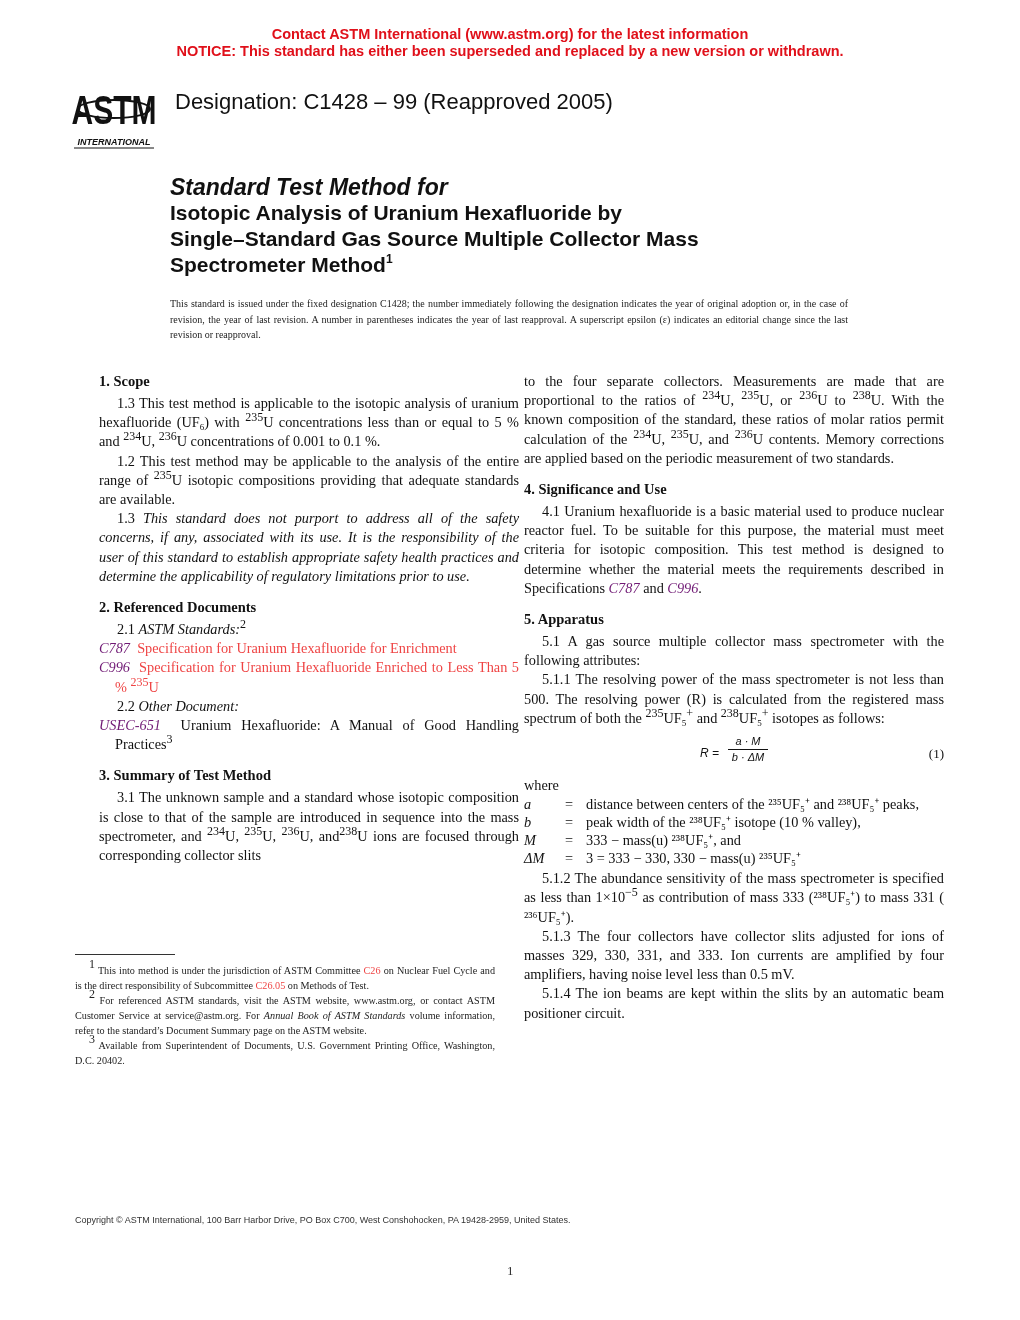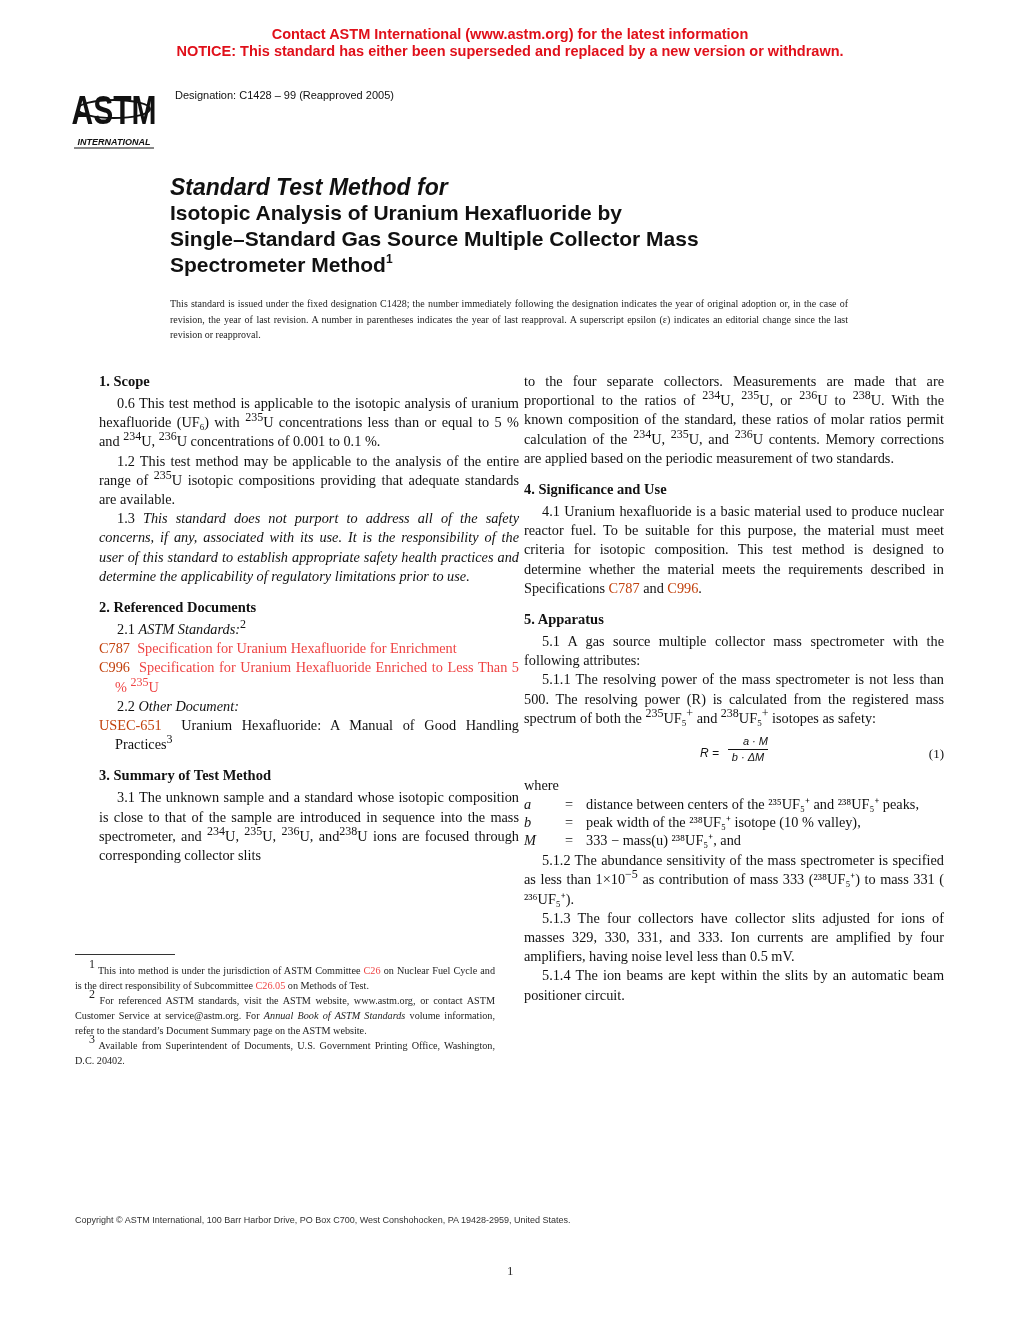--- a/index.html
+++ b/index.html
@@ -1,43 +1,43 @@
 <!DOCTYPE html>
 <html><head>
 <meta charset="utf-8">
 <style>
   html, body { margin: 0; padding: 0; background: #ffffff; }
   body { width: 1020px; height: 1320px; position: relative; overflow: hidden; color: #111; font-family: "Liberation Serif", serif; }
   .abs { position: absolute; }
   .notice { left: 0; width: 1020px; top: 26px; text-align: center; color: #e0101a; font-family: "Liberation Sans", sans-serif; font-weight: bold; font-size: 14.5px; line-height: 17px; }
   .logo { left: 66px; top: 82px; width: 96px; height: 68px; }
-  .designation { left: 175px; top: 89px; font-family: "Liberation Sans", sans-serif; font-size: 11px; color: #111; }
+  .designation { left: 175px; top: 89px; font-family: "Liberation Sans", sans-serif; font-size: 22px; color: #111; }
   .title-block { left: 170px; top: 175px; width: 720px; font-family: "Liberation Sans", sans-serif; font-weight: bold; color: #111; }
   .title-pre { font-size: 23px; line-height: 25px; font-style: italic; }
   .title-main { font-size: 21px; line-height: 26px; }
   .issued { left: 170px; top: 296px; width: 678px; font-size: 10px; line-height: 15.5px; text-align: justify; color: #222; }
   .col { width: 420px; font-size: 14.3px; line-height: 19.2px; text-align: justify; }
   .left { left: 75px; margin-left: 24px; }
   .right { left: 524px; }
   h2 { font-size: 14.5px; font-weight: bold; margin: 0 0 3px 0; line-height: 19px; }
   p { margin: 0; }
   .ind { text-indent: 18px; }
   .ital { font-style: italic; }
-  .red { color: #c2410c; }
+  .red { color: #701a75; font-style: italic; }
   .blue { color: #ef4444; }
   sup { font-size: 12px; line-height: 0; vertical-align: 6px; }
   sub { font-size: 9px; line-height: 0; vertical-align: -3px; }
   .ref { padding-left: 16px; text-indent: -16px; }
   .fn-rule { left: 75px; top: 954px; width: 100px; height: 1px; background: #333; }
   .footnotes { left: 75px; top: 963px; width: 420px; font-size: 10.2px; line-height: 15px; text-align: justify; color: #222; }
   .footnotes p { text-indent: 14px; }
   .eq { position: relative; height: 34px; margin: 6px 0 8px 0; }
   .eq .R { position: absolute; left: 176px; top: 10px; font-style: italic; font-family: "Liberation Sans", sans-serif; font-size: 12px; }
   .eq .frac { position: absolute; left: 204px; top: 0; width: 40px; text-align: center; font-style: italic; font-family: "Liberation Sans", sans-serif; font-size: 11px; line-height: 15px; }
-  .eq .frac .num { border-bottom: 1px solid #111; text-align: right; }
+  .eq .frac .num { border-bottom: 1px solid #111; }
   .eq .num-label { position: absolute; right: 0; top: 10px; font-size: 13px; }
   .where { margin-top: 4px; }
   .where table { border-collapse: collapse; font-size: 14.3px; line-height: 18px; }
   .where td { padding: 0; vertical-align: top; }
   .where td.sym { width: 28px; font-style: italic; }
   .where td.eqs { width: 34px; text-align: center; }
   .copyright { left: 75px; top: 1215px; font-family: "Liberation Sans", sans-serif; font-size: 9px; color: #333; }
   .pagenum { left: 507px; top: 1263px; font-size: 13px; color: #333; }
 </style>
 </head>
@@ -64,21 +64,21 @@
   <div class="title-main">Isotopic Analysis of Uranium Hexafluoride by</div>
   <div class="title-main">Single–Standard Gas Source Multiple Collector Mass</div>
   <div class="title-main"><span>Spectrometer Method</span><sup style="font-size:12px;vertical-align:9px">1</sup></div>
 </div>
 
 <div class="abs issued">This standard is issued under the fixed designation C1428; the number immediately following the designation indicates the year of original adoption or, in the case of revision, the year of last revision. A number in parentheses indicates the year of last reapproval. A superscript epsilon (ε) indicates an editorial change since the last revision or reapproval.</div>
 
 <div class="abs col left" style="top:372px;">
   <section>
     <h2>1.  Scope</h2>
-    <p class="ind"><span>0.6  This test method is applicable to the isotopic analysis of uranium hexafluoride (UF</span><sub>6</sub><span>) with </span><sup>235</sup><span>U concentrations less than or equal to 5 % and </span><sup>234</sup><span>U, </span><sup>236</sup><span>U concentrations of 0.001 to 0.1 %.</span></p>
+    <p class="ind"><span>1.3  This test method is applicable to the isotopic analysis of uranium hexafluoride (UF</span><sub>6</sub><span>) with </span><sup>235</sup><span>U concentrations less than or equal to 5 % and </span><sup>234</sup><span>U, </span><sup>236</sup><span>U concentrations of 0.001 to 0.1 %.</span></p>
     <p class="ind"><span>1.2  This test method may be applicable to the analysis of the entire range of </span><sup>235</sup><span>U isotopic compositions providing that adequate standards are available.</span></p>
     <p class="ind"><span>1.3 </span><span class="ital">This standard does not purport to address all of the safety concerns, if any, associated with its use. It is the responsibility of the user of this standard to establish appropriate safety health practices and determine the applicability of regulatory limitations prior to use.</span></p>
   </section>
 
   <section style="margin-top:12px;">
     <h2>2.  Referenced Documents</h2>
     <p class="ind"><span>2.1 </span><span class="ital">ASTM Standards:</span><sup>2</sup></p>
     <p class="ref" style="text-align:justify;"><a class="red">C787</a>&nbsp;&nbsp;<a class="blue">Specification for Uranium Hexafluoride for Enrichment</a></p>
     <p class="ref" style="text-align:justify;"><a class="red">C996</a>&nbsp;&nbsp;<a class="blue"><span>Specification for Uranium Hexafluoride Enriched to Less Than 5 % </span><sup>235</sup><span>U</span></a></p>
     <p class="ind"><span>2.2  </span><span class="ital">Other Document:</span></p>
@@ -102,21 +102,21 @@
   <p><span>to the four separate collectors. Measurements are made that are proportional to the ratios of </span><sup>234</sup><span>U, </span><sup>235</sup><span>U, or </span><sup>236</sup><span>U to </span><sup>238</sup><span>U. With the known composition of the standard, these ratios of molar ratios permit calculation of the </span><sup>234</sup><span>U, </span><sup>235</sup><span>U, and </span><sup>236</sup><span>U contents. Memory corrections are applied based on the periodic measurement of two standards.</span></p>
 
   <section style="margin-top:12px;">
     <h2>4.  Significance and Use</h2>
     <p class="ind"><span>4.1 Uranium hexafluoride is a basic material used to produce nuclear reactor fuel. To be suitable for this purpose, the material must meet criteria for isotopic composition. This test method is designed to determine whether the material meets the requirements described in Specifications </span><a class="red">C787</a><span> and </span><a class="red">C996</a><span>.</span></p>
   </section>
 
   <section style="margin-top:12px;">
     <h2>5.  Apparatus</h2>
     <p class="ind">5.1  A gas source multiple collector mass spectrometer with the following attributes:</p>
-    <p class="ind"><span>5.1.1 The resolving power of the mass spectrometer is not less than 500. The resolving power (R) is calculated from the registered mass spectrum of both the </span><sup>235</sup><span>UF</span><sub>5</sub><sup>+</sup><span> and </span><sup>238</sup><span>UF</span><sub>5</sub><sup>+</sup><span> isotopes as safety:</span></p>
+    <p class="ind"><span>5.1.1 The resolving power of the mass spectrometer is not less than 500. The resolving power (R) is calculated from the registered mass spectrum of both the </span><sup>235</sup><span>UF</span><sub>5</sub><sup>+</sup><span> and </span><sup>238</sup><span>UF</span><sub>5</sub><sup>+</sup><span> isotopes as follows:</span></p>
 
     <div class="eq">
       <span class="R">R =</span>
       <div class="frac">
         <div class="num">a · M</div>
         <div>b · ΔM</div>
       </div>
       <span class="num-label">(1)</span>
     </div>
 
@@ -132,20 +132,25 @@
         <tr>
               <td class="sym">b</td>
               <td class="eqs">=</td>
               <td>peak width of the ²³⁸UF₅⁺ isotope (10 % valley),</td>
             </tr>
         <tr>
               <td class="sym">M</td>
               <td class="eqs">=</td>
               <td>333 − mass(u) ²³⁸UF₅⁺, and</td>
             </tr>
+        <tr>
+              <td class="sym">ΔM</td>
+              <td class="eqs">=</td>
+              <td>3 = 333 − 330, 330 − mass(u) ²³⁵UF₅⁺</td>
+            </tr>
       </tbody>
         </table>
     </div>
 
     <p class="ind" style="margin-top:2px;"><span>5.1.2 The abundance sensitivity of the mass spectrometer is specified as less than 1×10</span><sup>−5</sup><span> as contribution of mass 333 (²³⁸UF₅⁺) to mass 331 ( ²³⁶UF₅⁺).</span></p>
     <p class="ind">5.1.3 The four collectors have collector slits adjusted for ions of masses 329, 330, 331, and 333. Ion currents are amplified by four amplifiers, having noise level less than 0.5 mV.</p>
     <p class="ind">5.1.4 The ion beams are kept within the slits by an automatic beam positioner circuit.</p>
   </section>
 </div>
 

